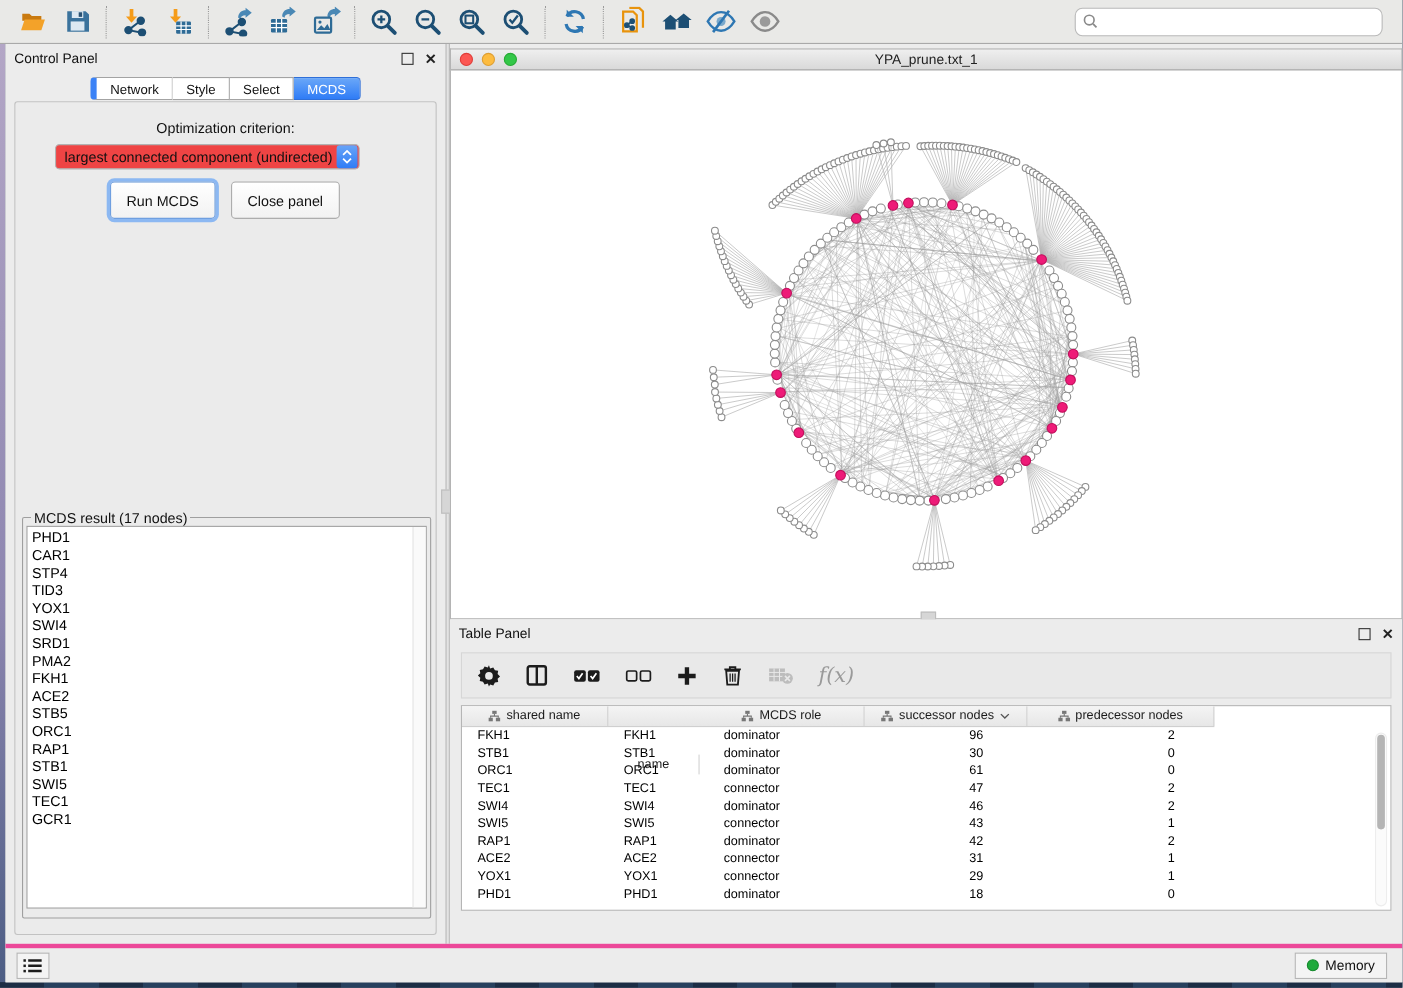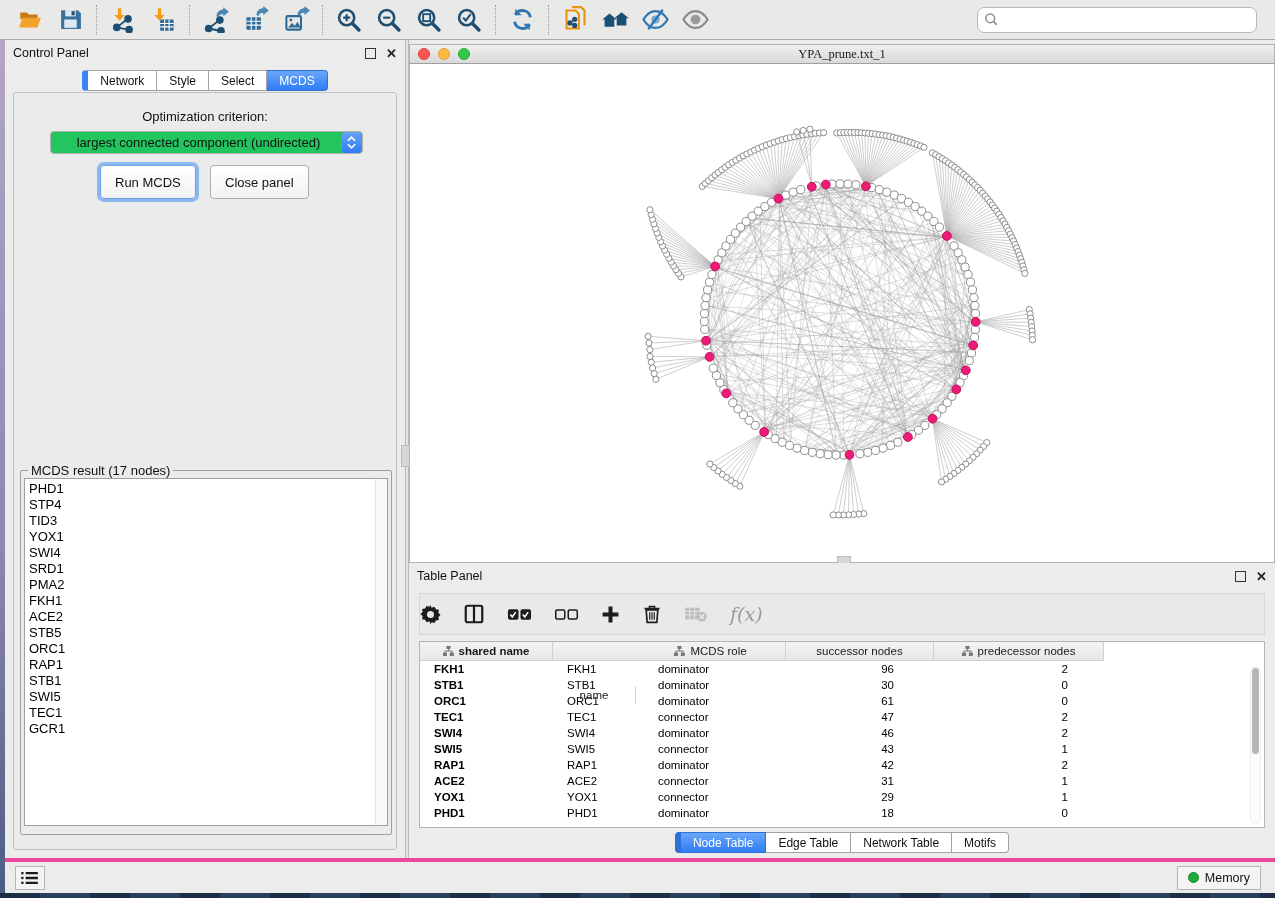--- a/index.html
+++ b/index.html
@@ -31,21 +31,21 @@
   .float-ico { width:11px; height:11px; border:1.5px solid #333; margin-right:10px; }
   .close-ico { font-size:13px; font-weight:bold; color:#222; line-height:1; }
   #cp-tabs { display:flex; justify-content:center; margin-top:4px; }
   .seg-tab { height:21px; padding:0 12px; background:#fff; border:1px solid #a3a3a3; border-left:none;
              font-size:12px; display:flex; align-items:center; color:#111; }
   .seg-tab:first-child { border-left:6px solid #3b82f6; border-radius:4px 0 0 4px; }
   .seg-tab:last-child { border-radius:0 4px 4px 0; }
   .seg-tab.active { background:linear-gradient(#6aa7f8,#2f7cf6); color:#fff; border-color:#2f6fd8; }
   #cp-body { left:8px; top:52px; width:384px; height:758px; background:#ebebeb; border:1px solid #c2c2c2; border-radius:3px; }
   #opt-label { top:16px; width:100%; text-align:center; font-size:13px; color:#111; }
-  #criterion-select { left:36px; top:38px; width:313px; height:23px; background:#22c55e; border:1px solid #b2b2b2;
+  #criterion-select { left:36px; top:38px; width:277px; height:23px; background:#ef4444; border:1px solid #b2b2b2;
                       border-radius:4px; display:flex; align-items:center; font-size:13px; color:#111; }
   #criterion-select .val { flex:1; text-align:center; padding-left:4px; white-space:nowrap; }
   #criterion-select .stepper { width:19px; height:21px; background:linear-gradient(#67a4f7,#2f7cf6); border-radius:3px;
                                margin-right:1px; display:flex; flex-direction:column; align-items:center; justify-content:center; }
   .stepper svg { display:block; }
   .btn { height:29px; background:linear-gradient(#ffffff,#f2f2f2); border:1px solid #adadad; border-radius:4px;
          font-size:13px; color:#111; padding:16px 14px; display:inline-flex; align-items:center; }
   #run-btn { left:86px; top:72px; box-shadow:0 0 0 3px #8cb8f2; border-color:#6f9fe0; }
   #closepanel-btn { left:196px; top:72px; }
   #mcds-fieldset { left:6px; top:370px; width:372px; height:372px; border:1px solid #9f9f9f; border-radius:2px;
@@ -61,37 +61,37 @@
   #h-handle { left:832px; top:516px; width:14px; height:8px; background:#d6d6d6; border:1px solid #bdbdbd; }
 
   
   #net-win { left:404px; top:4px; width:866px; height:519px; }
   #net-titlebar { height:20px; background:linear-gradient(#efefef,#d9d9d9); border:1px solid #b4b4b4; border-bottom:1px solid #9f9f9f;
                   display:flex; align-items:center; position:relative; }
   .tl { width:12px; height:12px; border-radius:50%; margin-left:8px; }
   #tl-red { background:#fc5753; border:1px solid #df3e39; }
   #tl-yellow { background:#fdbc40; border:1px solid #de9f34; }
   #tl-green { background:#33c748; border:1px solid #27aa35; }
-  #net-title { position:absolute; width:100%; text-align:center; font-size:12.5px; color:#222;font-family:Liberation Serif, serif; }
+  #net-title { position:absolute; width:100%; text-align:center; font-size:12.5px; color:#222; }
   #net-canvas { width:866px; height:499px; background:#fff; border:1px solid #b4b4b4; border-top:none; }
 
   
   #table-panel { left:404px; top:523px; width:866px; height:295px; background:#ececec; }
   #tp-toolbar { left:10px; top:30px; width:846px; height:42px; background:#e9e9e9; border:1px solid #d6d6d6;
-                display:flex; align-items:center; gap:22px; }
+                display:flex; align-items:center; padding-left:14px; gap:22px; }
   .tp-ico { display:flex; align-items:center; justify-content:center; color:#1c1c1c; }
   .tp-ico.disabled { opacity:.45; }
   #fx-label { font-family:"DejaVu Serif", serif; font-style:italic; font-size:19px; color:#9a9a9a; }
   #node-table { left:10px; top:78px; width:846px; height:187px; background:#fff; border:1px solid #b5b5b5; overflow:hidden; }
   #nt-header { display:flex; height:19px; background:linear-gradient(#f4f4f4,#e7e7e7); border-bottom:1px solid #cfcfcf; width:684px; }
   .nt-hcell { display:flex; align-items:center; justify-content:center; gap:5px; font-size:11.5px; color:#1a1a1a;
               border-right:1px solid #d2d2d2; height:100%; }
   .nt-row { display:flex; height:16px; align-items:center; }
   .nt-cell { font-size:11.5px; color:#000; padding:0 2px; }
-  .c0 { width:133px; padding-left:14px;font-weight:bold; }
+  .c0 { width:133px; padding-left:14px; }
   .c1 { width:83px;  padding-left:14px; }
   .c2 { width:150px; padding-left:22px; }
   .c3 { width:148px; text-align:right; padding-right:40px; }
   .c4 { width:170px; text-align:right; padding-right:36px; }
   #nt-scrollbar { position:absolute; right:3px; top:24px; width:11px; height:158px; background:#fbfbfb; border:1px solid #ededed; border-radius:6px; }
   #nt-thumb { position:absolute; left:1px; top:1px; width:7px; height:86px; background:#b5b5b5; border-radius:5px; }
   #tp-tabs { position:absolute; left:0; top:269px; width:100%; display:flex; justify-content:center; }
 
   
   #status-bar { left:0; top:818px; width:1270px; height:35px; background:#ececec; border-top:4px solid #ec4899;
@@ -281,20 +281,21 @@
             </svg>
         </span>
       </div>
       <span id="run-btn" class="btn abs">Run MCDS</span>
       <span id="closepanel-btn" class="btn abs">Close panel</span>
       <fieldset id="mcds-fieldset" class="abs">
         <legend>MCDS result (17 nodes)</legend>
         <div id="mcds-list">
             <div id="mcds-scroll"></div>
             <div>PHD1</div>
+            <div>CAR1</div>
             <div>STP4</div>
             <div>TID3</div>
             <div>YOX1</div>
             <div>SWI4</div>
             <div>SRD1</div>
             <div>PMA2</div>
             <div>FKH1</div>
             <div>ACE2</div>
             <div>STB5</div>
             <div>ORC1</div>
@@ -1184,21 +1185,21 @@
             <svg width="11" height="10" viewBox="0 0 11 10">
               <g fill="#777">
                 <rect x="3.5" y="0" width="4" height="3"></rect>
                 <rect x="0" y="6.5" width="4" height="3.5"></rect>
                 <rect x="6.8" y="6.5" width="4" height="3.5"></rect>
               </g>
               <path d="M5.5 3v2M2 6.5V5h7v1.5" stroke="#777" fill="none"></path>
             </svg>
             <span>MCDS role</span>
           </div>
-          <div class="nt-hcell c3" style="padding: 0px; flex-direction: column;">
+          <div class="nt-hcell c3" style="padding: 0px;">
             <svg width="11" height="10" viewBox="0 0 11 10">
               <g fill="#777">
                 <rect x="3.5" y="0" width="4" height="3"></rect>
                 <rect x="0" y="6.5" width="4" height="3.5"></rect>
                 <rect x="6.8" y="6.5" width="4" height="3.5"></rect>
               </g>
               <path d="M5.5 3v2M2 6.5V5h7v1.5" stroke="#777" fill="none"></path>
             </svg>
             <span>successor nodes</span>
             <svg width="9" height="6" viewBox="0 0 10 6">
@@ -1286,26 +1287,20 @@
             <div class="nt-cell c1">PHD1</div>
             <div class="nt-cell c2">dominator</div>
             <div class="nt-cell c3">18</div>
             <div class="nt-cell c4">0</div>
           </div>
         </div>
       <div id="nt-scrollbar">
           <div id="nt-thumb"></div>
         </div>
     </div>
-    <div id="tp-tabs">
-        <div class="seg-tab active">Node Table</div>
-        <div class="seg-tab">Edge Table</div>
-        <div class="seg-tab">Network Table</div>
-        <div class="seg-tab">Motifs</div>
-      </div>
   </div>
 
   <div id="status-bar" class="abs">
     <span id="list-btn">
         <svg width="18" height="14" viewBox="0 0 20 16">
           <g stroke="#1c1c1c" stroke-width="2.6">
             <path d="M5 2.5h14M5 8h14M5 13.5h14"></path>
           </g>
           <g fill="#1c1c1c">
             <rect x="0" y="1.2" width="2.6" height="2.6"></rect>

